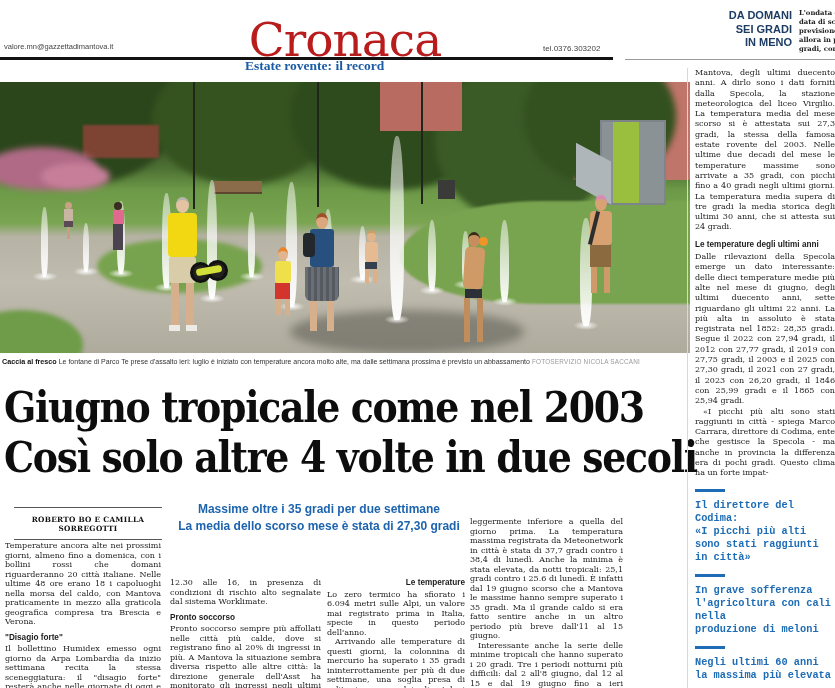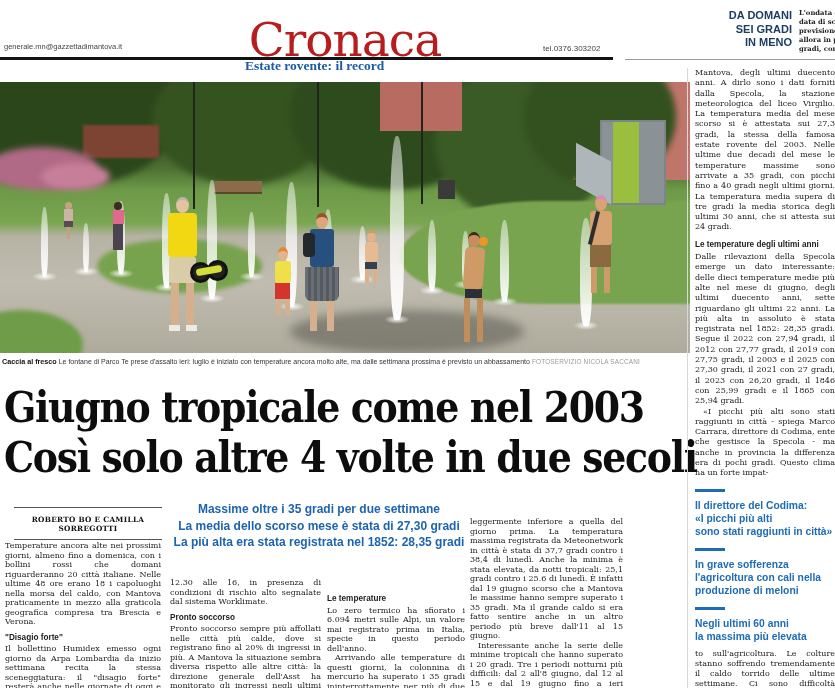--- a/index.html
+++ b/index.html
@@ -64,30 +64,30 @@
   .col-b{left:170px;top:578px;width:151px;height:110px;}
   .col-c{left:327px;top:578px;width:138px;height:110px;}
   .col-d{left:470px;top:517px;width:153px;height:171px;}
   
   .rail{position:absolute;left:695px;top:68px;width:140px;height:620px;overflow:hidden;
         font-size:8px;line-height:10.3px;text-align:justify;color:#1c1c1c;}
   .rail p{margin:0;}
   .rail p.ind{text-indent:8px;}
   .rail .colhead{margin:7px 0 2px;}
   .vdiv{position:absolute;left:687px;top:68px;width:1px;height:620px;background:#d8d8d8;}
-  .quote{font-family:Liberation Sans, sans-serif;font-weight:bold;color:#1d6cb5;
+  .quote{font-family:Liberation Mono, monospace;font-weight:bold;color:#1d6cb5;
          font-size:10.3px;line-height:13px;text-align:left;margin-bottom:4px;}
   .qrule{width:30px;height:3px;background:#1d6cb5;margin:10px 0 7px;}
 </style>
 </head>
 <body>
 
 <div class="page">
 
-  <div class="email">generale.mn@gazzettadimantova.it</div>
+  <div class="email">valore.mn@gazzettadimantova.it</div>
   <div class="masthead">Cronaca</div>
   <div class="phone">tel.0376.303202</div>
 
   <div class="kicker">
     <div>DA DOMANI</div>
     <div>SEI GRADI</div>
     <div>IN MENO</div>
   </div>
   <div class="teaser">
     <div>L'ondata di</div>
@@ -236,37 +236,36 @@
   <div class="headline">
     <div>Giugno tropicale come nel 2003</div>
     <div>Così solo altre 4 volte in due secoli</div>
   </div>
 
   <div class="byline">ROBERTO BO E CAMILLA SORREGOTTI</div>
 
   <div class="summary">
     <div>Massime oltre i 35 gradi per due settimane</div>
     <div>La media dello scorso mese è stata di 27,30 gradi</div>
-    <div>La più alta era stata registrata nel 1852: 28,35 gradi</div>
   </div>
 
   <div class="bodycol col-a">
     <p>Temperature ancora alte nei prossimi giorni, almeno fino a domenica, con i bollini rossi che domani riguarderanno 20 città italiane. Nelle ultime 48 ore erano 18 i capoluoghi nella morsa del caldo, con Mantova praticamente in mezzo alla graticola geografica compresa tra Brescia e Verona.</p>
     <div class="colhead">"Disagio forte"</div>
     <p>Il bollettino Humidex emesso ogni giorno da Arpa Lombardia da inizio settimana recita la stessa sceneggiatura: il "disagio forte" resterà anche nelle giornate di oggi e domani. Il presidente di Regione Lombardia, Attilio Fontana, ha firmato martedì un'ordinanza, in vigore da ieri, che sospende fino al 15 settembre i lavori all'aperto nelle ore più calde, dalle</p>
   </div>
 
   <div class="bodycol col-b">
     <p>12.30 alle 16, in presenza di condizioni di rischio alto segnalate dal sistema Worklimate.</p>
     <div class="colhead">Pronto soccorso</div>
     <p>Pronto soccorso sempre più affollati nelle città più calde, dove si registrano fino al 20% di ingressi in più. A Mantova la situazione sembra diversa rispetto alle altre città: la direzione generale dell'Asst ha monitorato gli ingressi negli ultimi giorni, ma a quanto risulta non si sono stati casi picchi rispetto a situazioni climatiche normali.</p>
   </div>
 
   <div class="bodycol col-c">
-    <div class="colhead" style="margin-top:16px;">Le temperature</div>
+    <div class="colhead" style="margin-top:0;text-align:right;">Le temperature</div>
     <p>Lo zero termico ha sfiorato i 6.094 metri sulle Alpi, un valore mai registrato prima in Italia, specie in questo periodo dell'anno.</p>
     <p class="ind">Arrivando alle temperature di questi giorni, la colonnina di mercurio ha superato i 35 gradi ininterrottamente per più di due settimane, una soglia presa di solito in esame dai climatologi per delineare una percezione di disagio forte.</p>
 
   </div>
 
   <div class="bodycol col-d">
     <p>leggermente inferiore a quella del giorno prima. La temperatura massima registrata da Meteonetwork in città è stata di 37,7 gradi contro i 38,4 di lunedì. Anche la minima è stata elevata, da notti tropicali: 25,1 gradi contro i 25.6 di lunedì. È infatti dal 19 giugno scorso che a Mantova le massime hanno sempre superato i 35 gradi. Ma il grande caldo si era fatto sentire anche in un altro periodo più breve dall'11 al 15 giugno.</p>
     <p class="ind">Interessante anche la serie delle minime tropicali che hanno superato i 20 gradi. Tre i periodi notturni più difficili: dal 2 all'8 giugno, dal 12 al 15 e dal 19 giugno fino a ieri mattina. Il 26,29,30 giugno e il 1° luglio si sono superati anche i 25 gradi.</p>
 
   </div>

